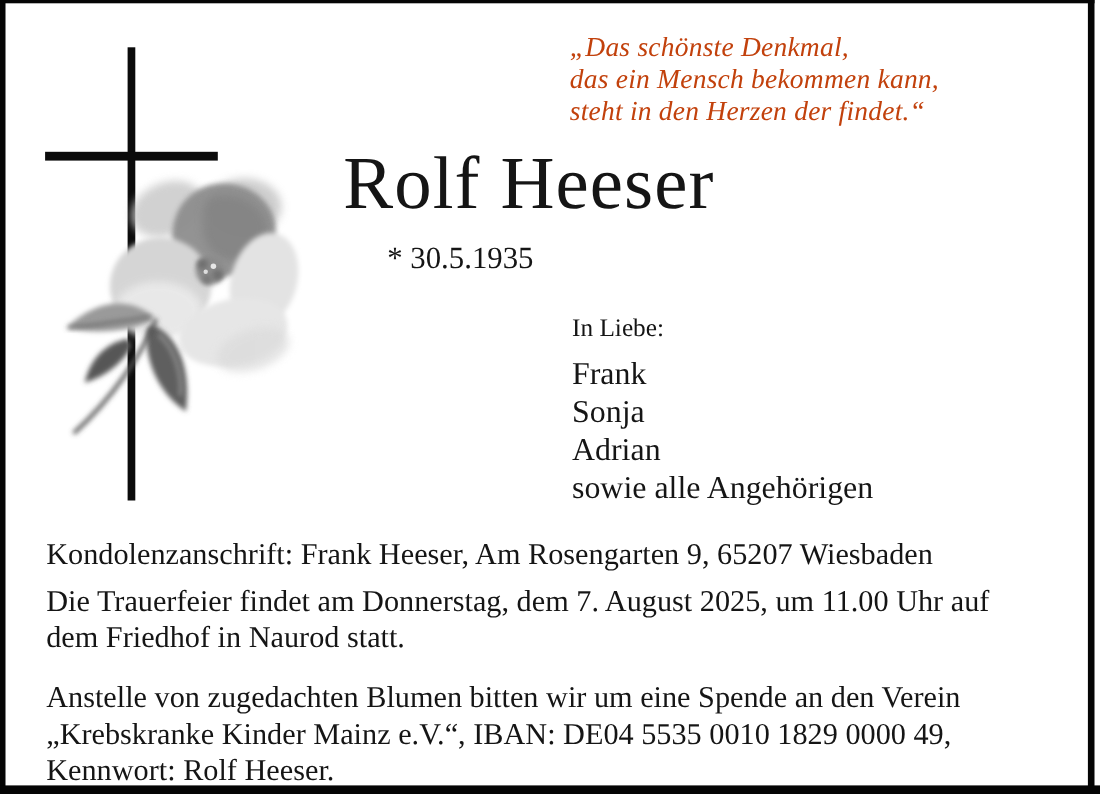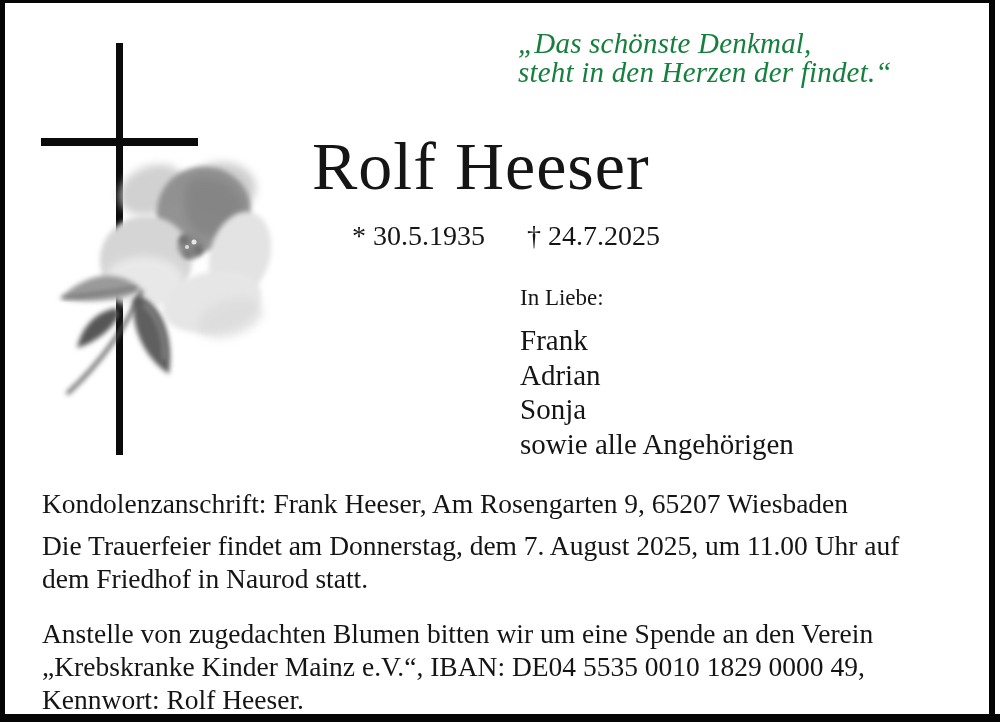--- a/index.html
+++ b/index.html
@@ -14,22 +14,22 @@
   .frame{position:absolute;background:#050505;}
   .frame-top{left:0;top:0;width:995px;height:3px;}
   .frame-left{left:0;top:0;width:5px;height:722px;}
   .frame-right{left:989px;top:0;width:6px;height:722px;}
   .frame-bottom{left:0;top:714px;width:1000px;height:8px;}
 
   .graphic{position:absolute;left:40px;top:40px;}
 
   .quote{
     position:absolute;left:518px;top:29px;
-    font-style:italic;font-size:29px;line-height:29px;
-    color:#15803d;letter-spacing:0.2px;white-space:nowrap;
+    font-style:italic;font-size:25px;line-height:29px;
+    color:#c2410c;letter-spacing:0.2px;white-space:nowrap;
   }
   .deceased-name{
     position:absolute;left:312px;top:132px;
     font-size:68px;line-height:68px;font-weight:normal;
     letter-spacing:1px;white-space:nowrap;
   }
   .dates{
     position:absolute;left:352px;top:222px;
     font-size:28px;line-height:28px;white-space:nowrap;
     display:flex;gap:42px;
@@ -108,36 +108,36 @@
 
       <path d="M 100 256 C 122 266 134 296 129 334 C 104 318 90 286 94 258 Z" fill="#5e5e5e" filter="url(#wc)"></path>
       <path d="M 104 264 C 118 276 126 298 124 320" stroke="#8f8f8f" stroke-width="3" fill="none" filter="url(#wc)"></path>
 
       <path d="M 102 250 C 88 284 62 322 27 354" stroke="#555555" stroke-width="3.5" fill="none" filter="url(#wc)"></path>
     </g>
   </svg>
 
   <div class="quote">
     <div>„Das schönste Denkmal,</div>
+    <div>das ein Mensch bekommen kann,</div>
     <div>steht in den Herzen der findet.“</div>
   </div>
 
   <div class="deceased-name">Rolf Heeser</div>
 
   <div class="dates">
     <span>* 30.5.1935</span>
-    <span>† 24.7.2025</span>
   </div>
 
   <div class="in-liebe">In Liebe:</div>
 
   <div class="family">
     <div>Frank</div>
+    <div>Sonja</div>
     <div>Adrian</div>
-    <div>Sonja</div>
     <div>sowie alle Angehörigen</div>
   </div>
 
   <div class="paragraphs">
     <div class="para para-condolence">
       <div>Kondolenzanschrift: Frank Heeser, Am Rosengarten 9, 65207 Wiesbaden</div>
     </div>
     <div class="para para-funeral">
       <div>Die Trauerfeier findet am Donnerstag, dem 7. August 2025, um 11.00 Uhr auf</div>
       <div>dem Friedhof in Naurod statt.</div>

